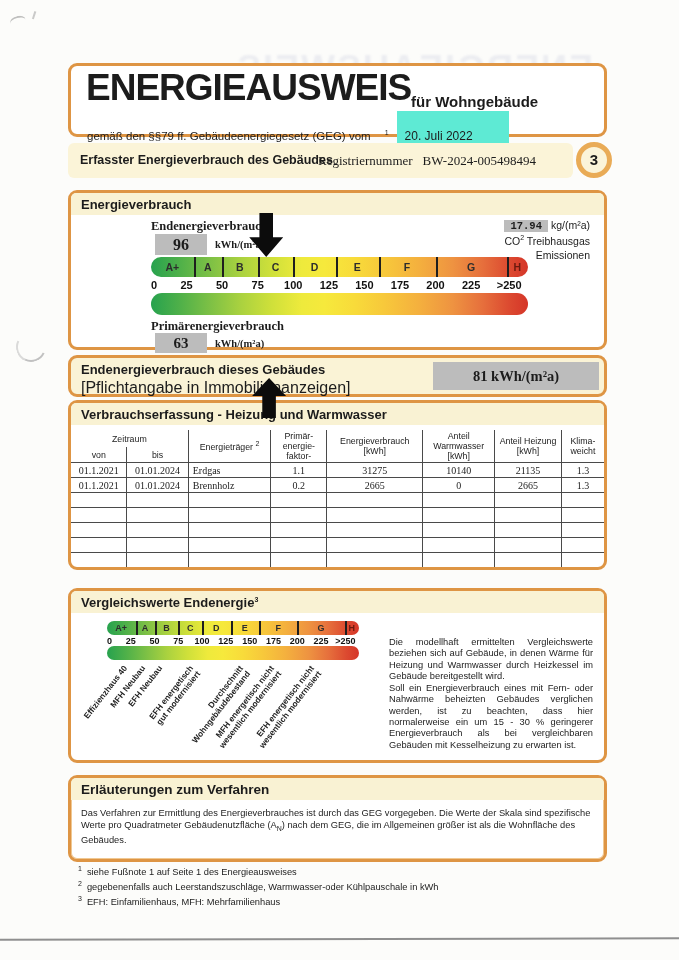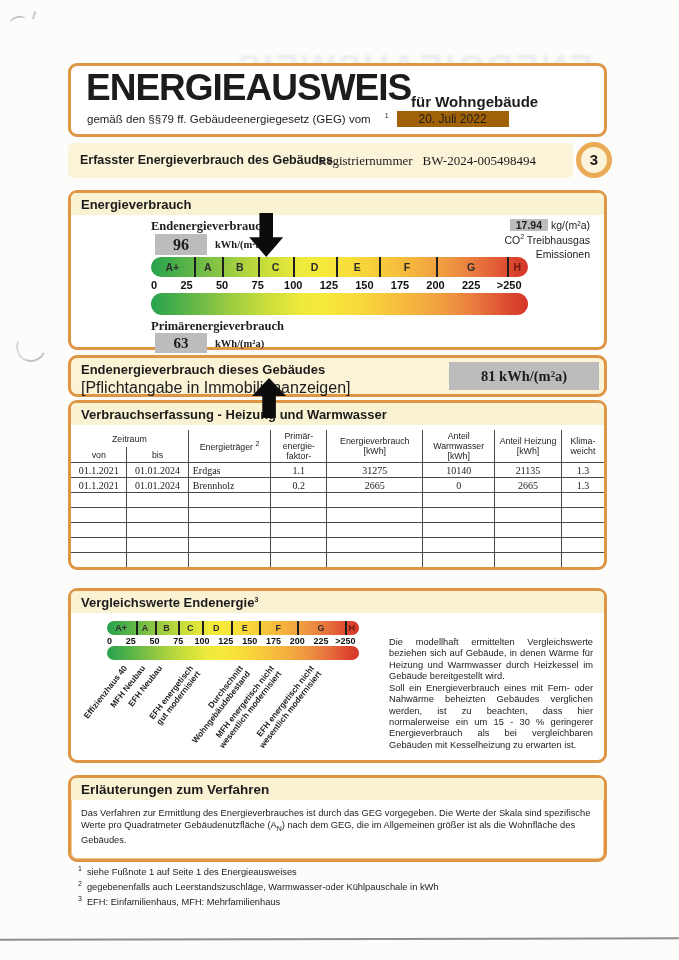--- a/index.html
+++ b/index.html
@@ -1,32 +1,32 @@
 <!DOCTYPE html>
 <html><head>
 <meta charset="utf-8">
 <style>
   html,body{margin:0;padding:0;background:#e8e8e8;}
   .page{position:relative;width:679px;height:960px;margin:0 auto;background:#fcfcfa;
         font-family:"Liberation Sans",sans-serif;color:#1c1c1c;overflow:hidden;
         --grad:linear-gradient(90deg,#27a24e 0%,#51b149 8%,#7fc145 16%,#abd23f 24%,#cfe03a 32%,#eeea3c 40%,#f6e93c 46%,#f8db3a 54%,#f7c83b 62%,#f4b03e 71%,#ee9341 80%,#e66f3c 88%,#dc4a30 95%,#d53528 100%);}
-  .serif{font-family:Liberation Sans, sans-serif;}
+  .serif{font-family:Liberation Mono, monospace;}
   .bold{font-weight:bold;}
   sup{font-size:7px;vertical-align:super;}
   sub{font-size:7px;vertical-align:sub;}
   .chip{background:#bcbcbc;padding:0 6px;}
   .box{position:absolute;border:3px solid #de9544;border-radius:9px;background:#fff;box-sizing:border-box;}
   .strip{background:#f9f2d3;border-radius:5px 5px 0 0;padding:4px 10px 3px 10px;font-weight:bold;font-size:13px;}
   
   .hbox{left:68px;top:63px;width:539px;height:74px;}
   .h-title{position:absolute;left:15px;top:1px;font-size:37px;font-weight:bold;letter-spacing:-1px;}
   .h-sub{position:absolute;left:340px;top:27px;font-size:15px;font-weight:bold;}
   .h-law{position:absolute;left:16px;top:45px;font-size:11.5px;}
   .h-law sup{margin:0 8px 0 14px;}
-  .h-date{display:inline-block;background:#a16207;min-width:96px;text-align:center;font-size:12px;padding:1px 8px;}
+  .h-date{display:inline-block;background:#5eead4;min-width:96px;font-size:12px;padding:18px 8px;}
   
   .regbar{position:absolute;left:68px;top:143px;width:505px;height:35px;background:#fbf4d8;border-radius:6px;}
   .reg-label{position:absolute;left:12px;top:10px;font-size:12.5px;font-weight:bold;}
   .reg-num{position:absolute;left:250px;top:10px;font-size:13px;font-family:"Liberation Serif",serif;}
   .reg-num span{margin-right:10px;}
   .pagecircle{position:absolute;left:576px;top:142px;width:36px;height:36px;border-radius:50%;
     background:#fbf4d9;border:5px solid #e9ab56;box-sizing:border-box;text-align:center;
     font-size:15px;font-weight:bold;line-height:26px;}
   
   .sec1{left:68px;top:190px;width:539px;height:160px;}
@@ -52,21 +52,21 @@
     clip-path:polygon(30% 0,70% 0,70% 55%,100% 55%,50% 100%,0 55%,30% 55%);}
   .arrow-up{position:absolute;width:34px;height:40px;background:#0c0c0c;top:121px;z-index:5;
     clip-path:polygon(50% 0,100% 45%,70% 45%,70% 100%,30% 100%,30% 45%,0 45%);}
   .anno-area{position:absolute;left:0;top:41px;width:100%;height:105px;}
   .anno{position:absolute;top:2px;width:140px;text-align:right;transform-origin:100% 0;
     transform:rotate(-52deg);font-size:8.3px;font-weight:bold;line-height:1.12;color:#222;}
   
   .sec2{left:68px;top:355px;width:539px;height:42px;background:#faf3d6;}
   .sec2-title{position:absolute;left:10px;top:4px;font-size:13px;font-weight:bold;}
   .sec2-sub{position:absolute;left:10px;top:21px;font-size:16px;}
-  .sec2-val{right:5px;top:4px;bottom:4px;width:150px;font-size:14.5px;line-height:28px;}
+  .sec2-val{right:5px;top:4px;bottom:4px;width:166px;font-size:14.5px;line-height:28px;}
   
   .sec3{left:68px;top:400px;width:539px;height:170px;}
   .vtab{position:absolute;left:0;top:27px;width:100%;border-collapse:collapse;table-layout:fixed;}
   .vtab th{font-weight:normal;font-size:8.8px;white-space:pre-line;text-align:center;vertical-align:middle;
     border:1px solid #4a4a4a;padding:1px 2px;line-height:1.15;}
   .vtab td{font-family:"Liberation Serif",serif;font-size:10px;text-align:center;border:1px solid #4a4a4a;
     height:14px;padding:0 4px;overflow:hidden;}
   .vtab td.al{text-align:left;}
   .vtab thead tr:first-child th{border-top:none;}
   .vtab th:first-child,.vtab td:first-child{border-left:none;}

